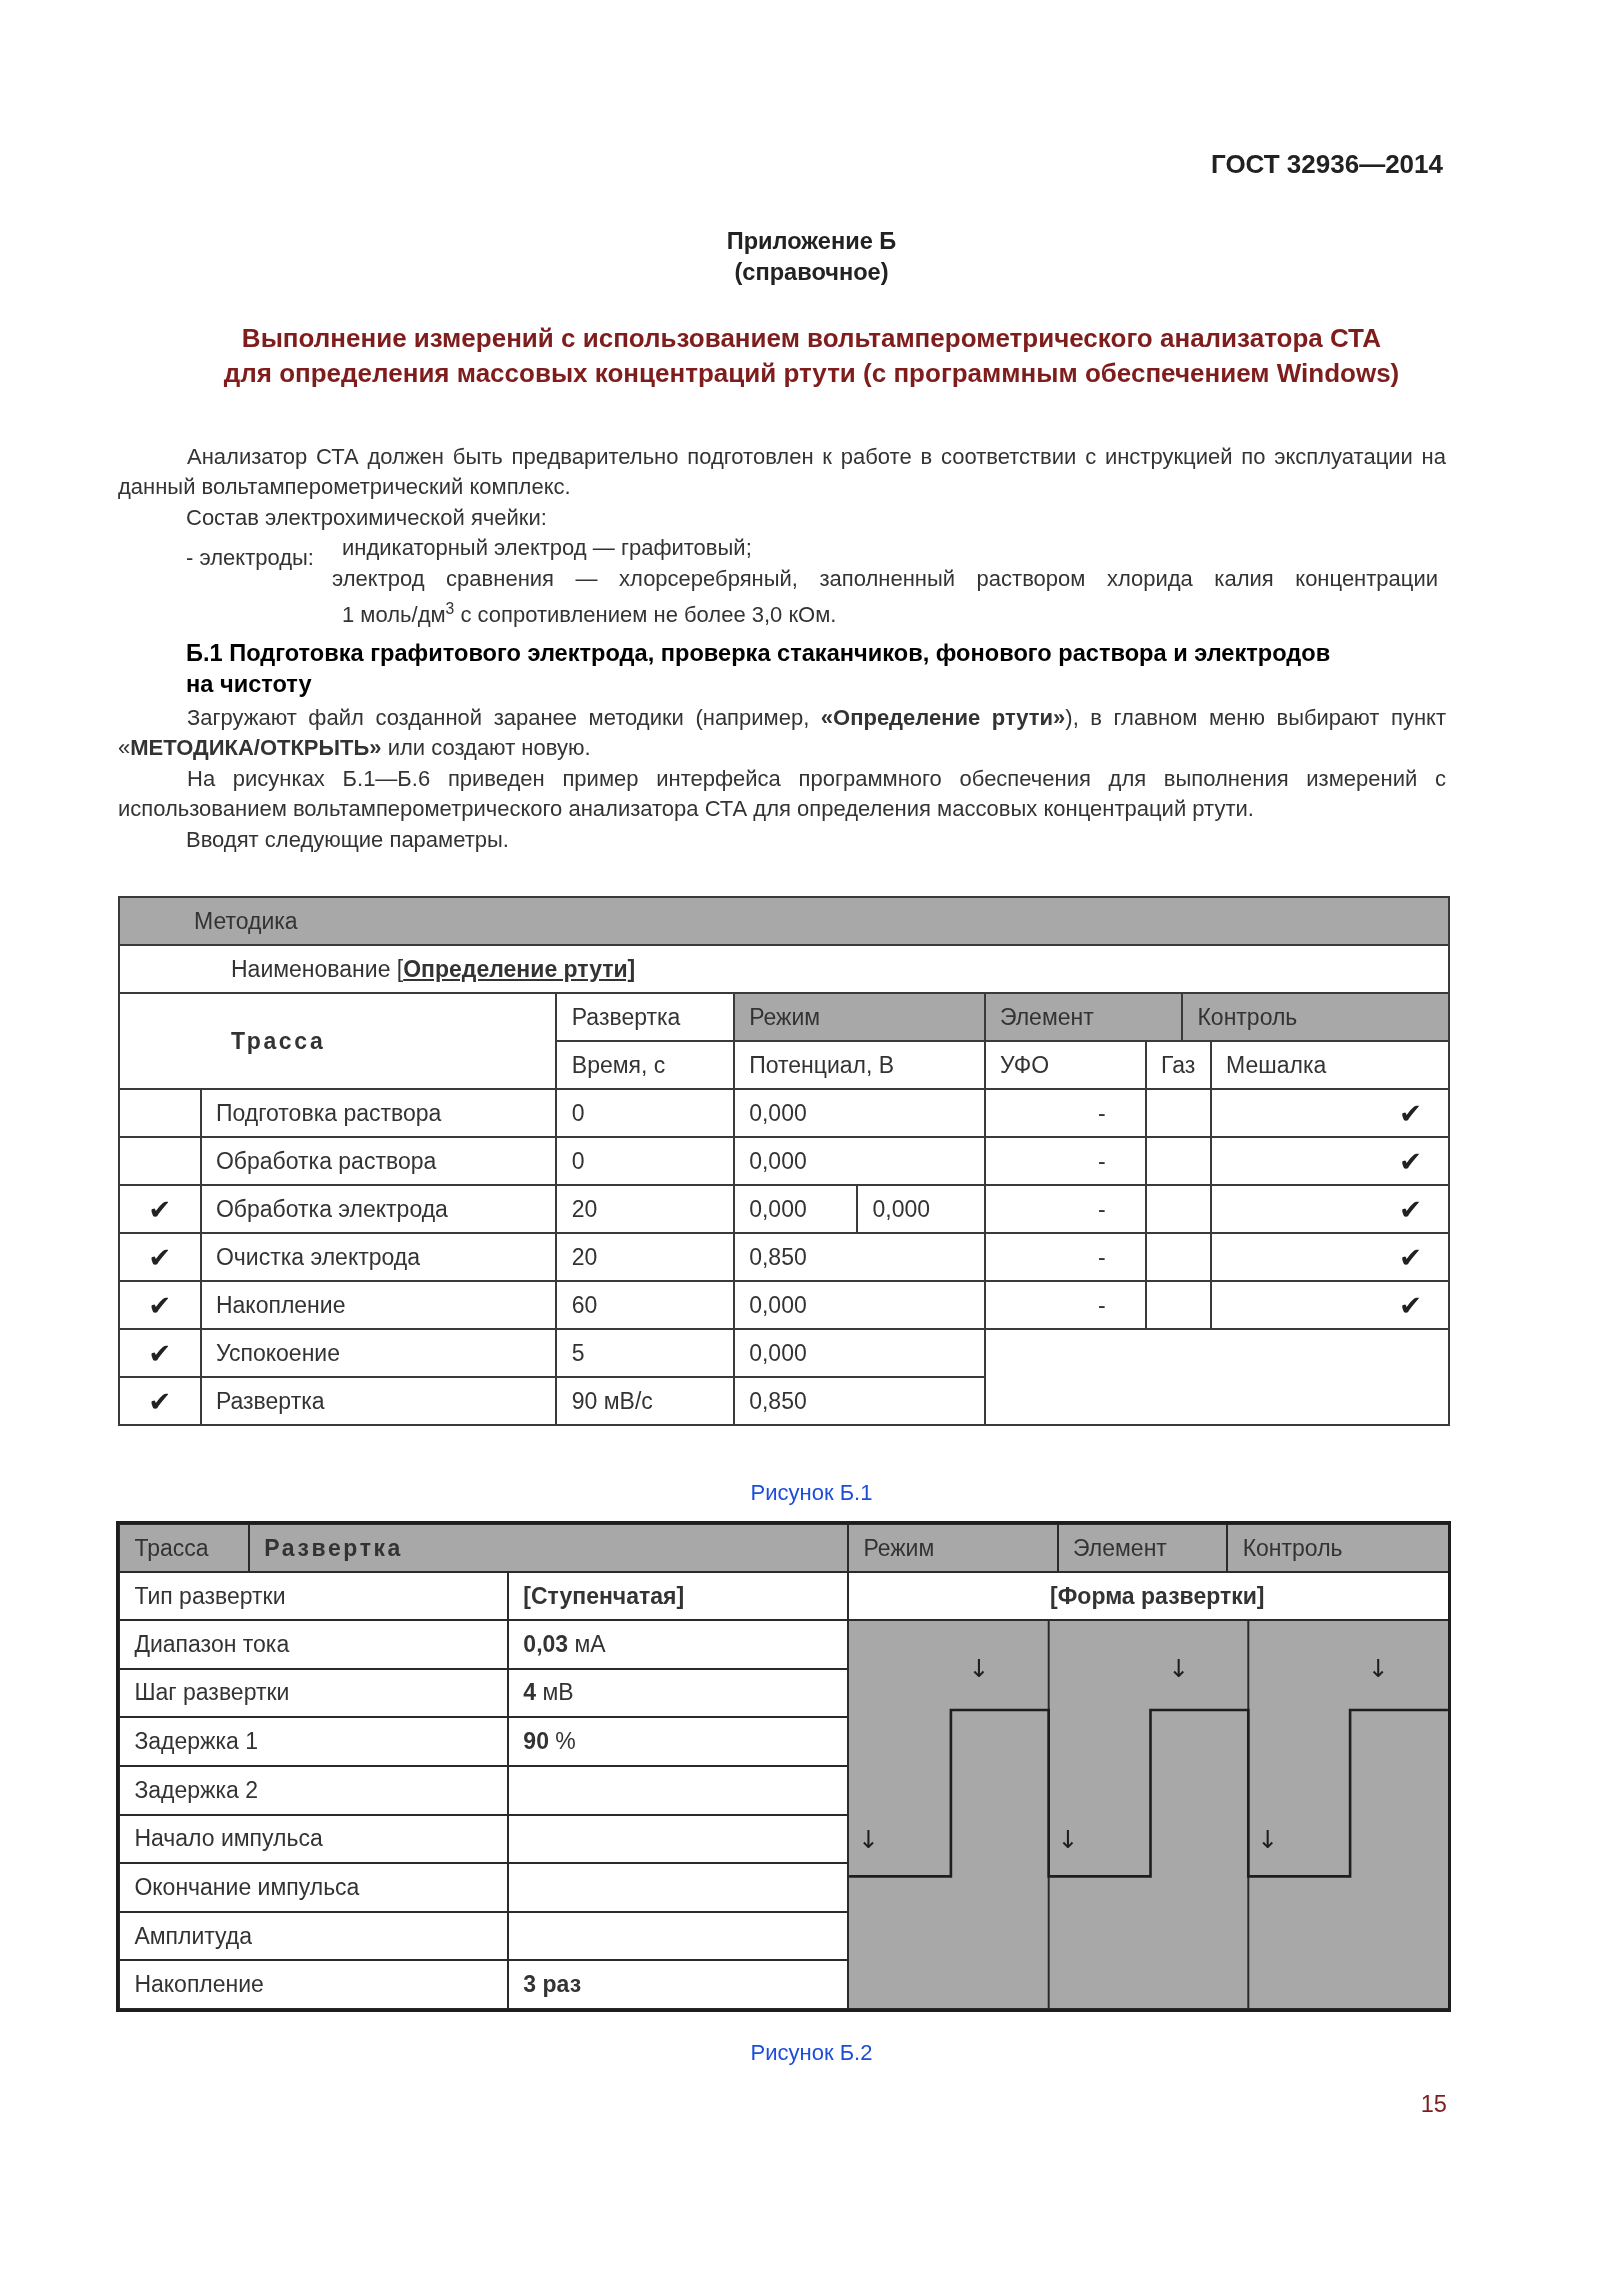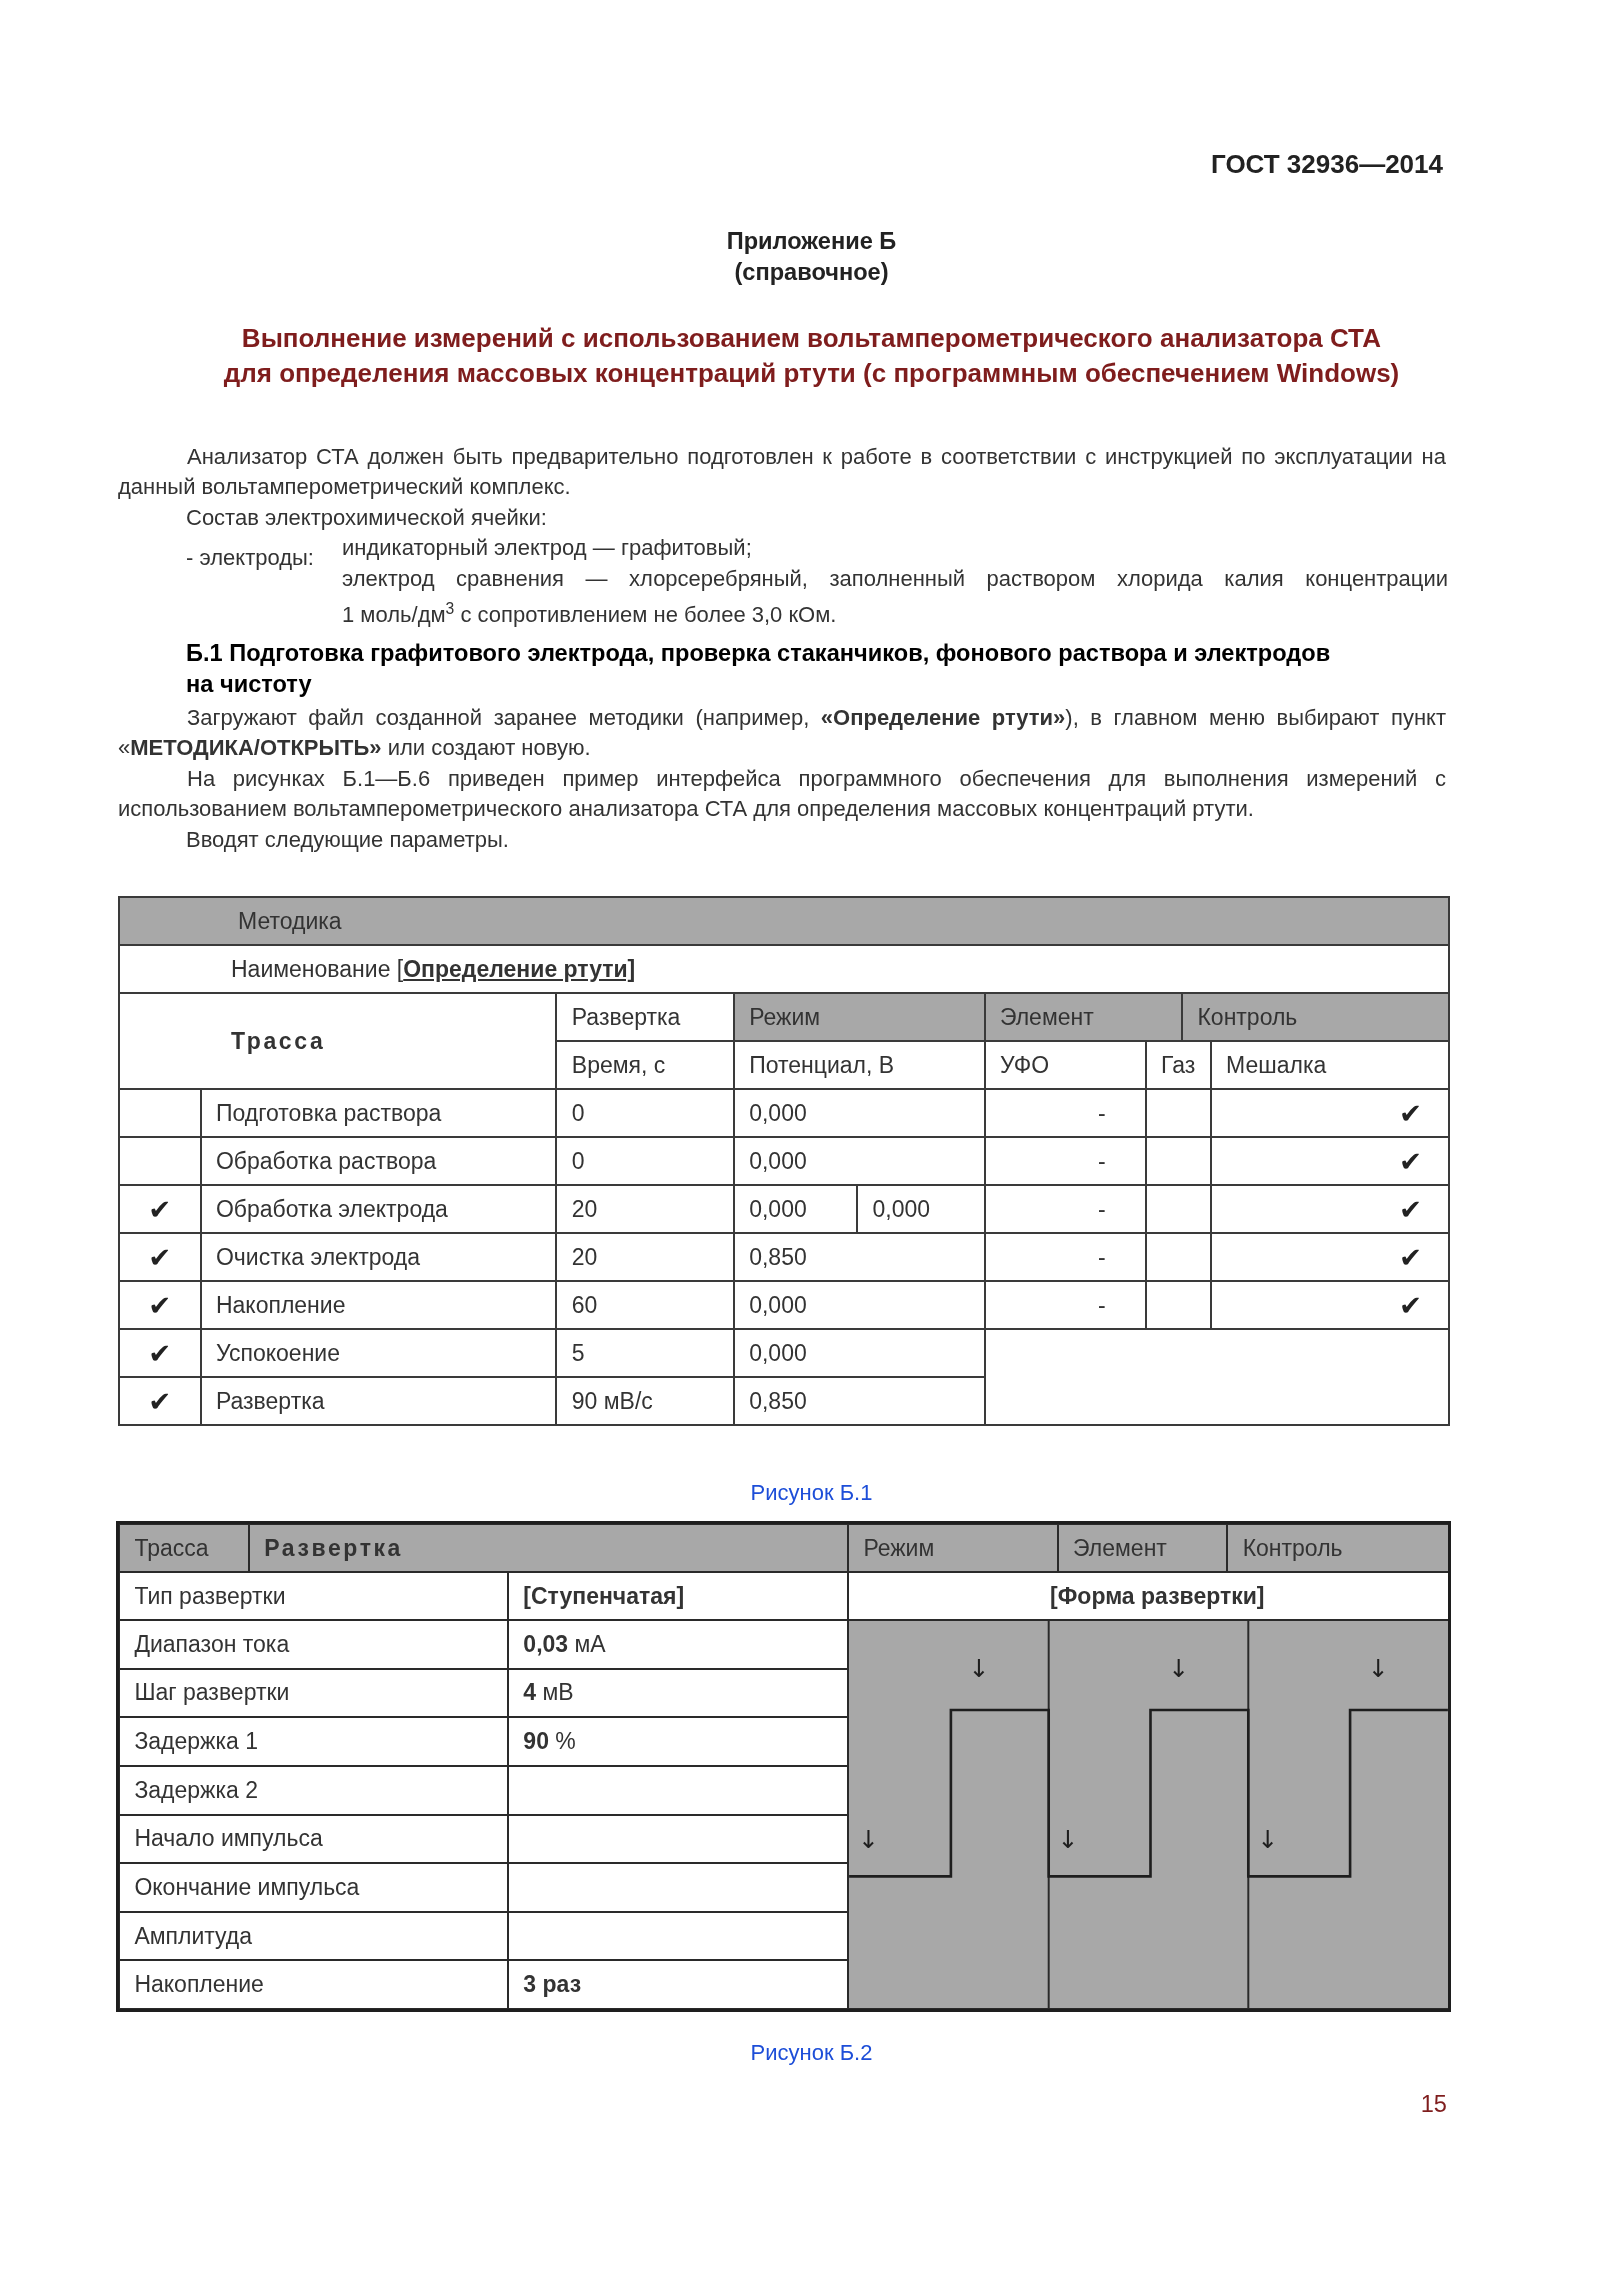--- a/index.html
+++ b/index.html
@@ -49,21 +49,21 @@
 
 <div class="abs main-title">
   <div>Выполнение измерений с использованием вольтамперометрического анализатора СТА</div>
   <div>для определения массовых концентраций ртути (с программным обеспечением Windows)</div>
 </div>
 
 <div class="abs text para indent" style="top:442px;">Анализатор СТА должен быть предварительно подготовлен к работе в соответствии с инструкцией по эксплуатации на данный вольтамперометрический комплекс.</div>
 <div class="abs text" style="left:186px; top:503px;">Состав электрохимической ячейки:</div>
 <div class="abs text" style="left:186px; top:533px;margin-top:10px;">- электроды:</div>
 <div class="abs text" style="left:342px; top:533px;">индикаторный электрод — графитовый;</div>
-<div class="abs text" style="left:342px; top:564px; width:1106px; text-align:justify; text-align-last:justify;">электрод сравнения — хлорсеребряный, заполненный раствором хлорида калия концентрации</div>
+<div class="abs text" style="left:332px; top:564px; width:1106px; text-align:justify; text-align-last:justify;">электрод сравнения — хлорсеребряный, заполненный раствором хлорида калия концентрации</div>
 <div class="abs text" style="left:342px; top:594px;"><span>1 моль/дм</span><sup style="font-size:15.7px;">3</sup><span> с сопротивлением не более 3,0 кОм.</span></div>
 
 <div class="abs sec-head" style="top:638px;">
   <div>Б.1 Подготовка графитового электрода, проверка стаканчиков, фонового раствора и электродов</div>
   <div>на чистоту</div>
 </div>
 
 <div class="abs text para indent" style="top:703px;"><span>Загружают файл созданной заранее методики (например, </span><b>«Определение ртути»</b><span>), в главном меню выбирают пункт «</span><b>МЕТОДИКА/ОТКРЫТЬ»</b><span> или создают новую.</span></div>
 <div class="abs text para indent" style="top:764px;">На рисунках Б.1—Б.6 приведен пример интерфейса программного обеспечения для выполнения измерений с использованием вольтамперометрического анализатора СТА для определения массовых концентраций ртути.</div>
 <div class="abs text" style="left:186px; top:825px;">Вводят следующие параметры.</div>
@@ -75,21 +75,21 @@
       <col style="width:178px">
     <col style="width:124px">
       <col style="width:128px">
       <col style="width:162px">
     <col style="width:33px">
       <col style="width:26px">
       <col style="width:240px">
   </colgroup>
   <tbody>
       <tr>
-    <td colspan="9" class="gray" style="padding-left:118px;">Методика</td>
+    <td colspan="9" class="gray" style="padding-left:74px;">Методика</td>
   </tr>
   <tr>
     <td colspan="9" style="padding-left:111px;"><span>Наименование [</span><span class="underline">Определение ртути]</span></td>
   </tr>
   <tr>
     <td colspan="2" rowspan="2" style="padding-left:111px; font-weight:bold; letter-spacing:2.6px;">Трасса</td>
     <td>Развертка</td>
     <td class="gray" colspan="2">Режим</td>
     <td class="gray" colspan="2">Элемент</td>
     <td class="gray" colspan="2">Контроль</td>

